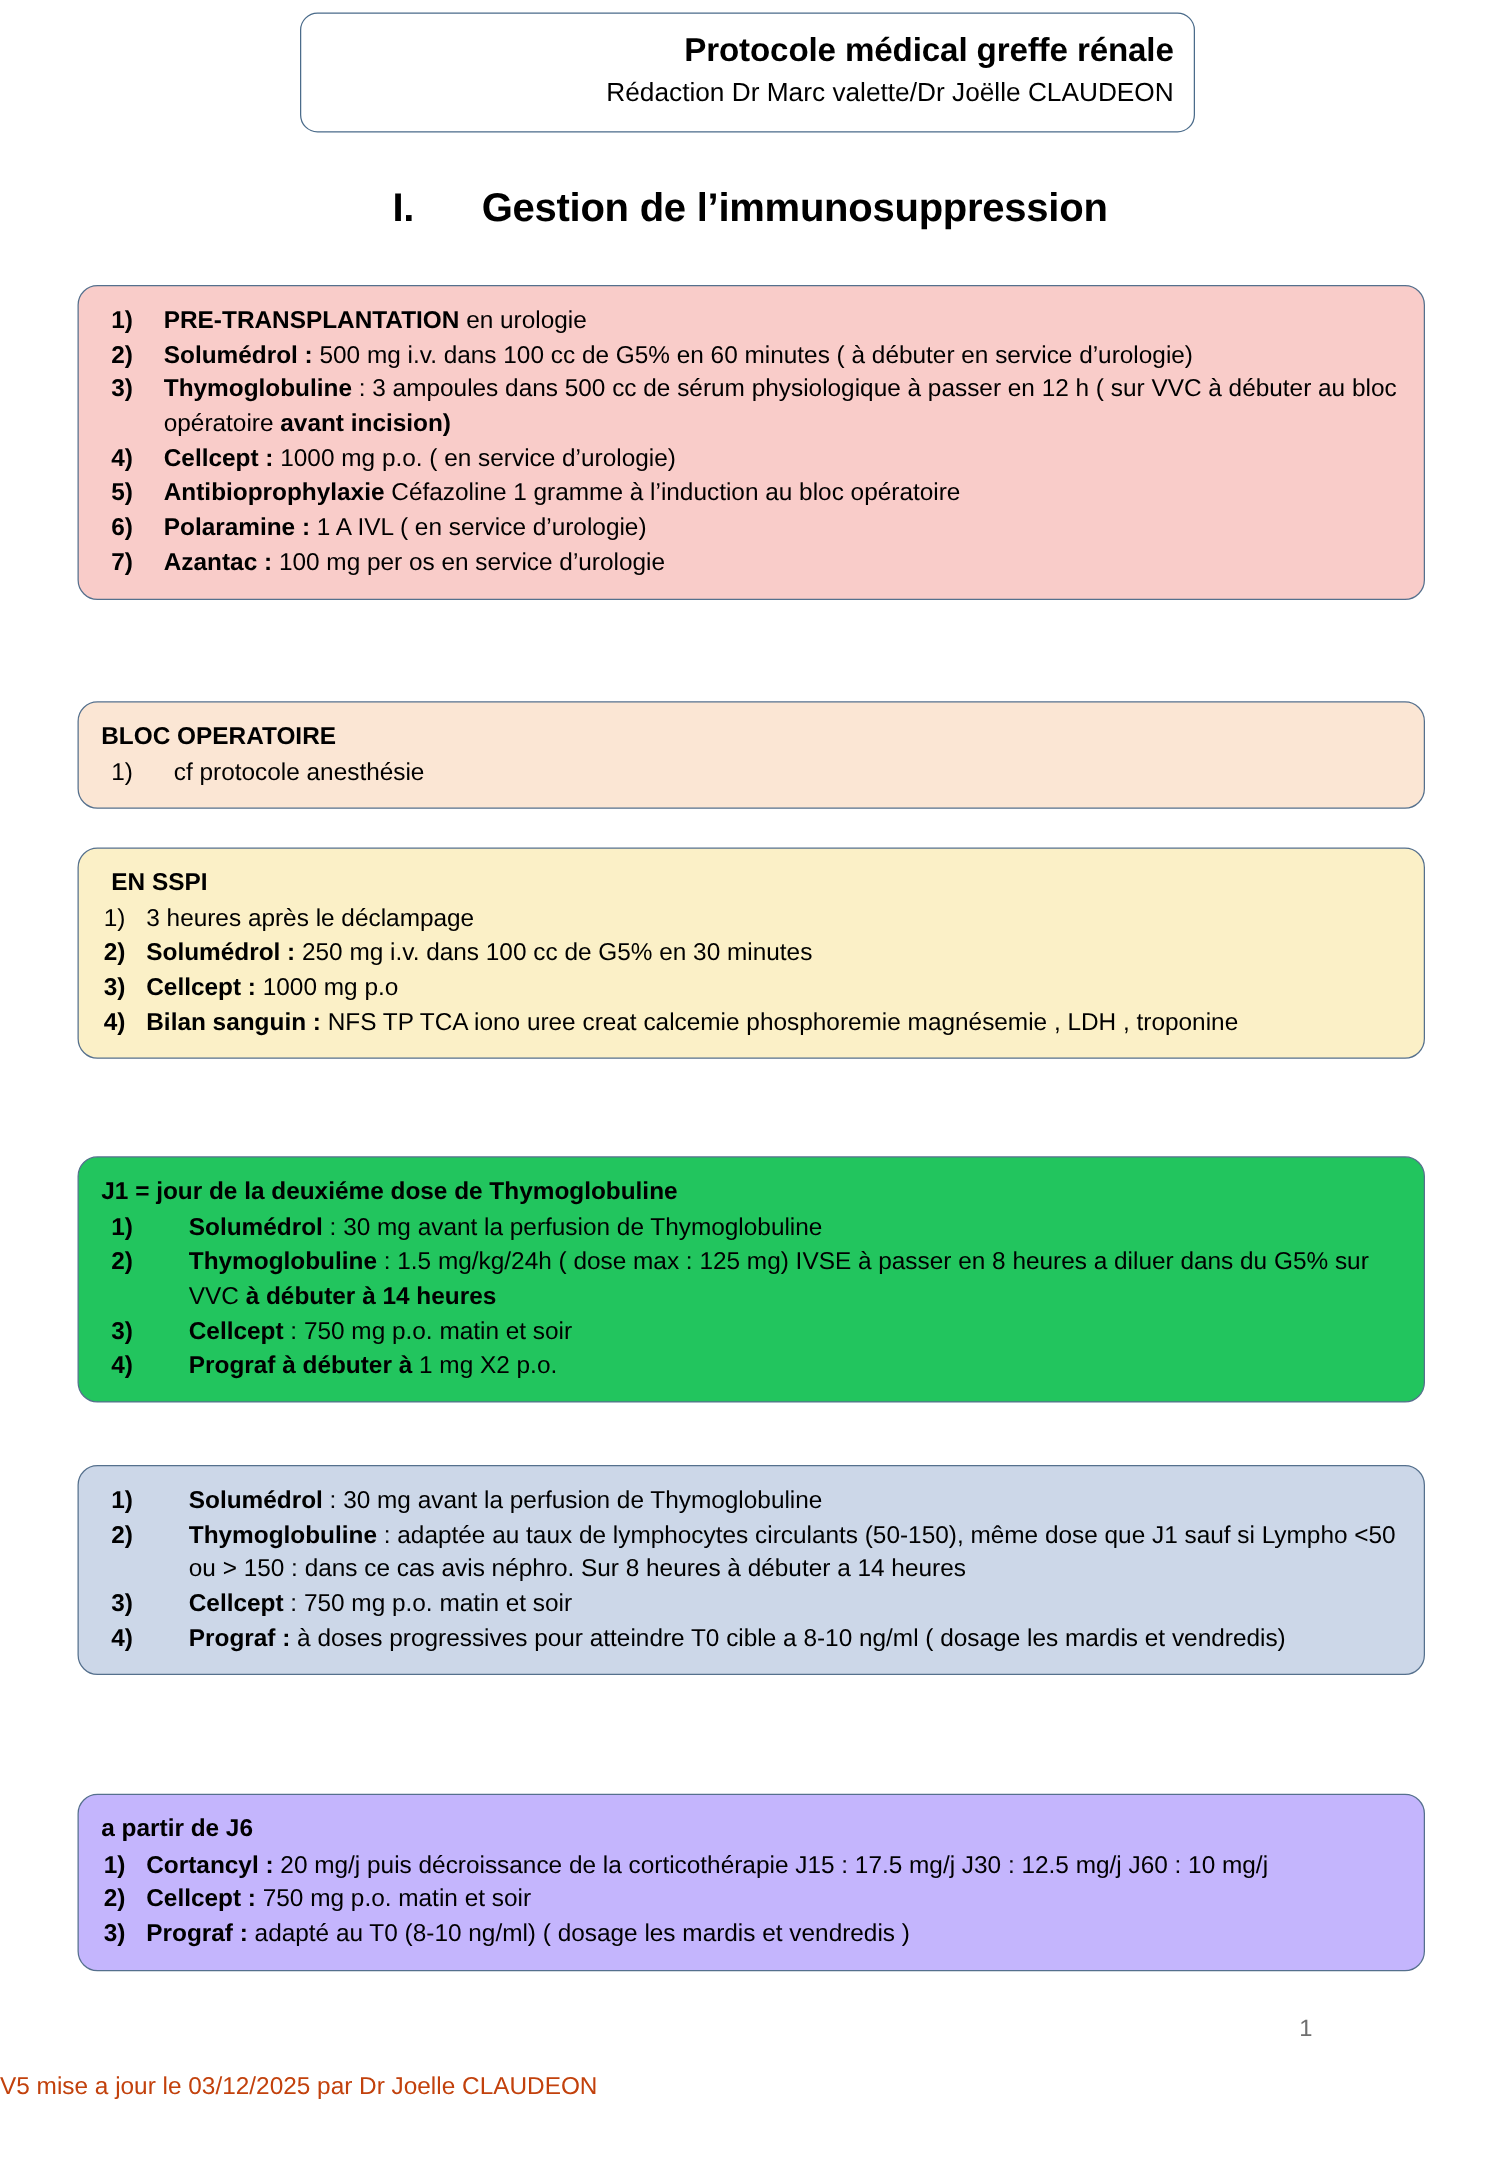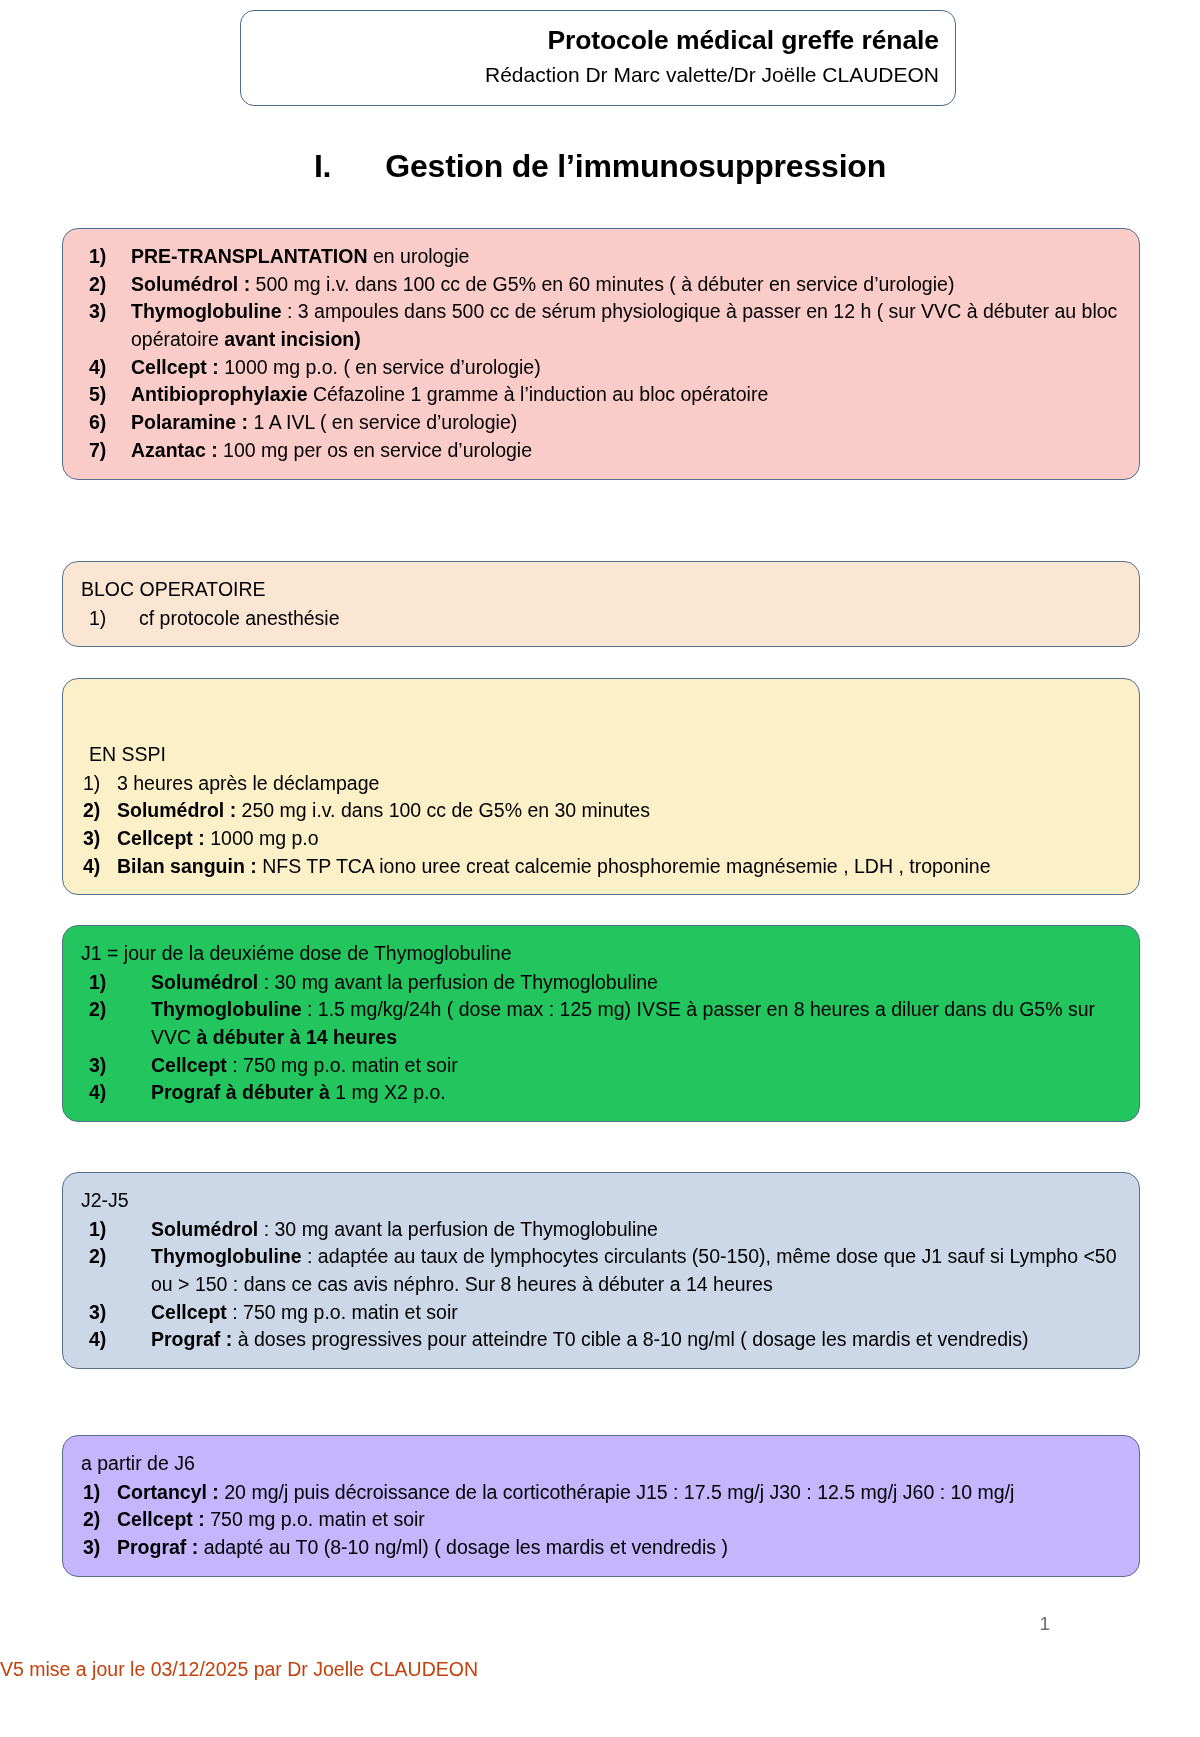--- a/index.html
+++ b/index.html
@@ -77,25 +77,25 @@
   }
   .box.pink      { background: #f9ccc9; }
   .box.peach     { background: #fbe6d4; }
   .box.yellow    { background: #fbf0c7; }
   .box.green     { background: #22c55e; }
   .box.blue      { background: #ccd7e8; }
   .box.lightblue { background: #c4b5fd; }
 
   .box-title {
     font-size: 19.5px;
-    font-weight: normal;
+    font-weight: bold;
     line-height: 1.42;
     margin-bottom: 1px;
   }
-  .box-title.indent-sm { padding-left: 8px; margin-top: 48px; }
+  .box-title.indent-sm { padding-left: 8px; }
 
   ol.items {
     list-style: none;
     margin: 0;
     padding: 0;
   }
   ol.items > li {
     position: relative;
     font-size: 19.5px;
     line-height: 1.42;
@@ -184,21 +184,20 @@
     <div class="box-title">J1 = jour de la deuxiéme dose de Thymoglobuline</div>
     <ol class="items wide">
       <li><span class="num">1)</span><span class="b">Solumédrol</span><span> : 30 mg avant la perfusion de Thymoglobuline</span></li>
       <li><span class="num">2)</span><span class="b">Thymoglobuline</span><span> : 1.5 mg/kg/24h ( dose max : 125 mg) IVSE  à passer en 8 heures a diluer dans du G5% sur VVC </span><span class="b">à débuter à 14 heures</span></li>
       <li><span class="num">3)</span><span class="b">Cellcept</span><span> : 750 mg p.o. matin et soir</span></li>
       <li><span class="num">4)</span><span class="b">Prograf à débuter à</span><span> 1 mg X2 p.o.</span></li>
     </ol>
   </div>
 
   <div class="box blue" style="top:1172px;">
-    <div class="box-title">J2-J5</div>
     <ol class="items wide">
       <li><span class="num">1)</span><span class="b">Solumédrol</span><span> : 30 mg avant la perfusion de Thymoglobuline</span></li>
       <li><span class="num">2)</span><span class="b">Thymoglobuline</span><span> : adaptée au taux de lymphocytes circulants (50-150), même dose que J1 sauf si Lympho &lt;50 ou &gt; 150 : dans ce cas avis néphro. Sur 8 heures à débuter a 14 heures</span></li>
       <li><span class="num">3)</span><span class="b">Cellcept</span><span> : 750 mg p.o. matin et soir</span></li>
       <li><span class="num">4)</span><span class="b">Prograf :</span><span> à doses progressives pour atteindre T0 cible a 8-10 ng/ml ( dosage les mardis et vendredis)</span></li>
     </ol>
   </div>
 
   <div class="box lightblue" style="top:1435px;">
     <div class="box-title">a partir de J6</div>

